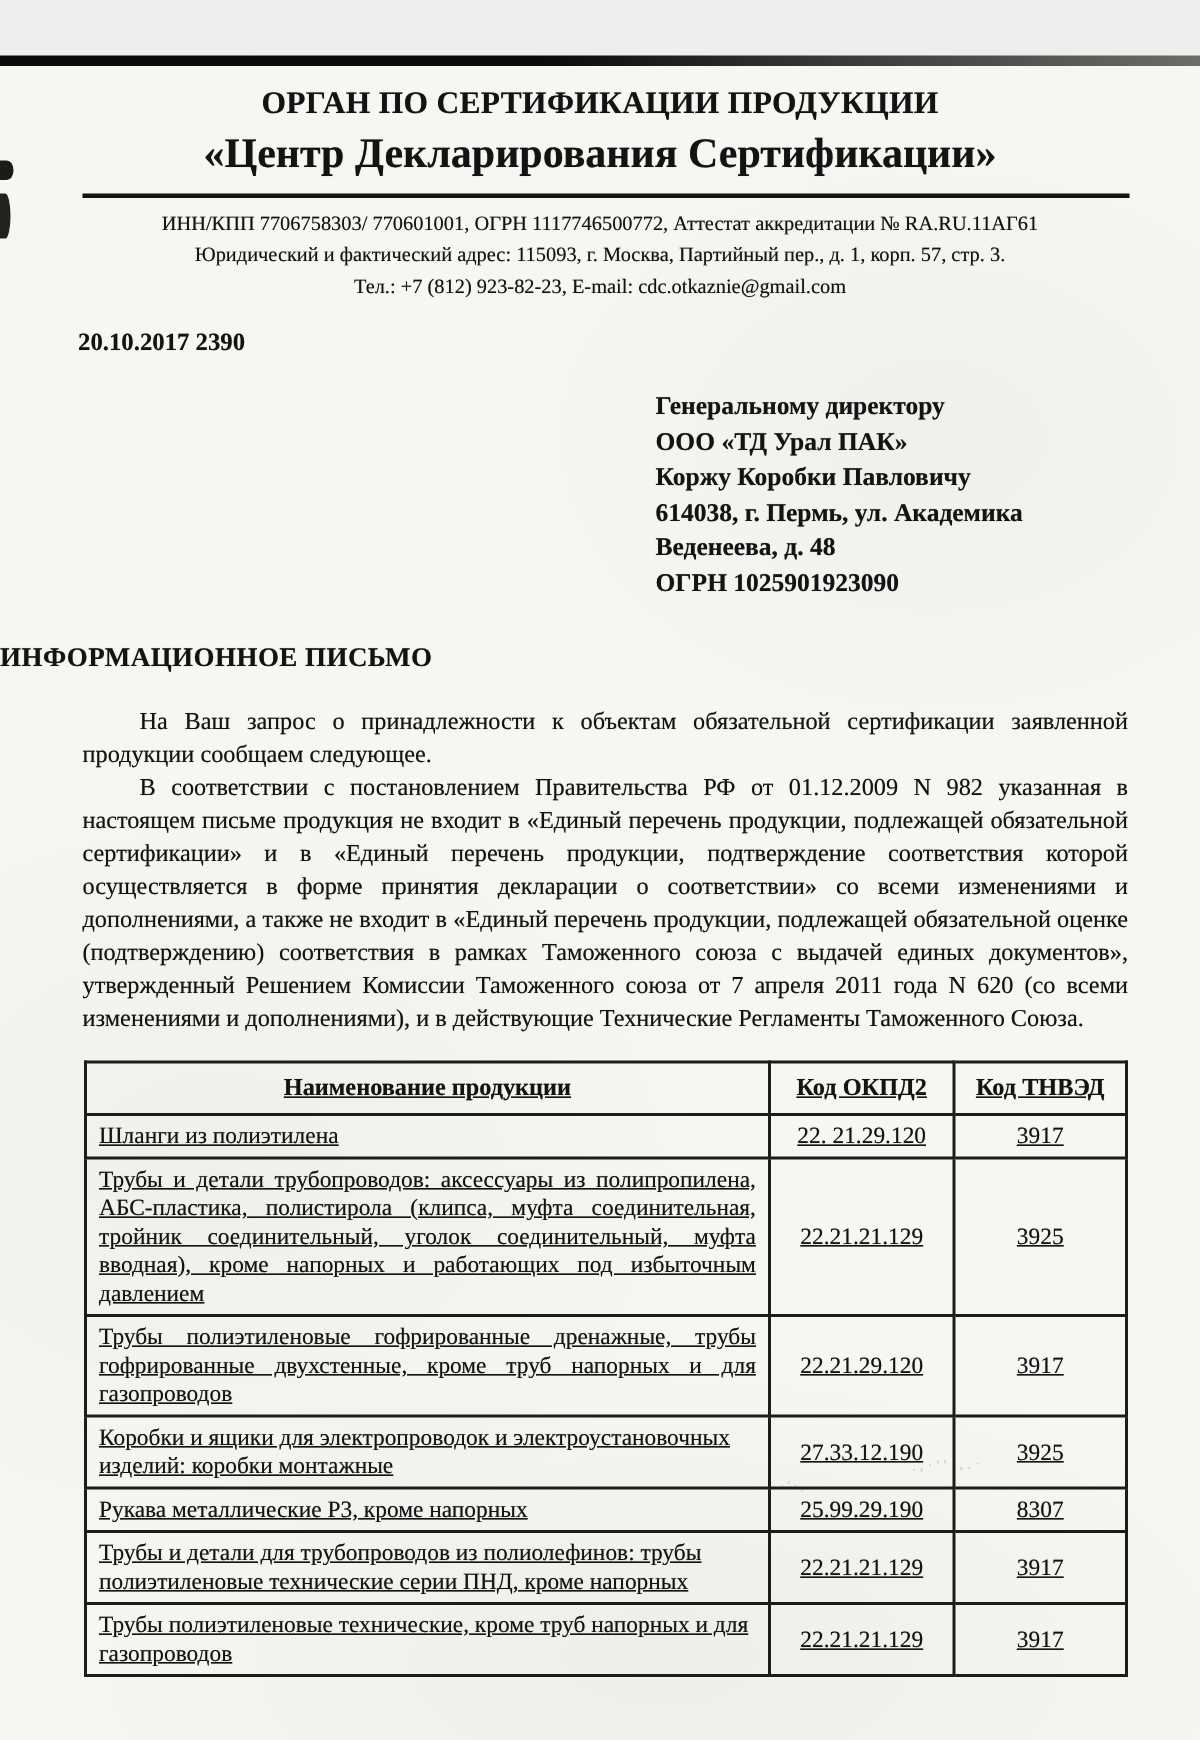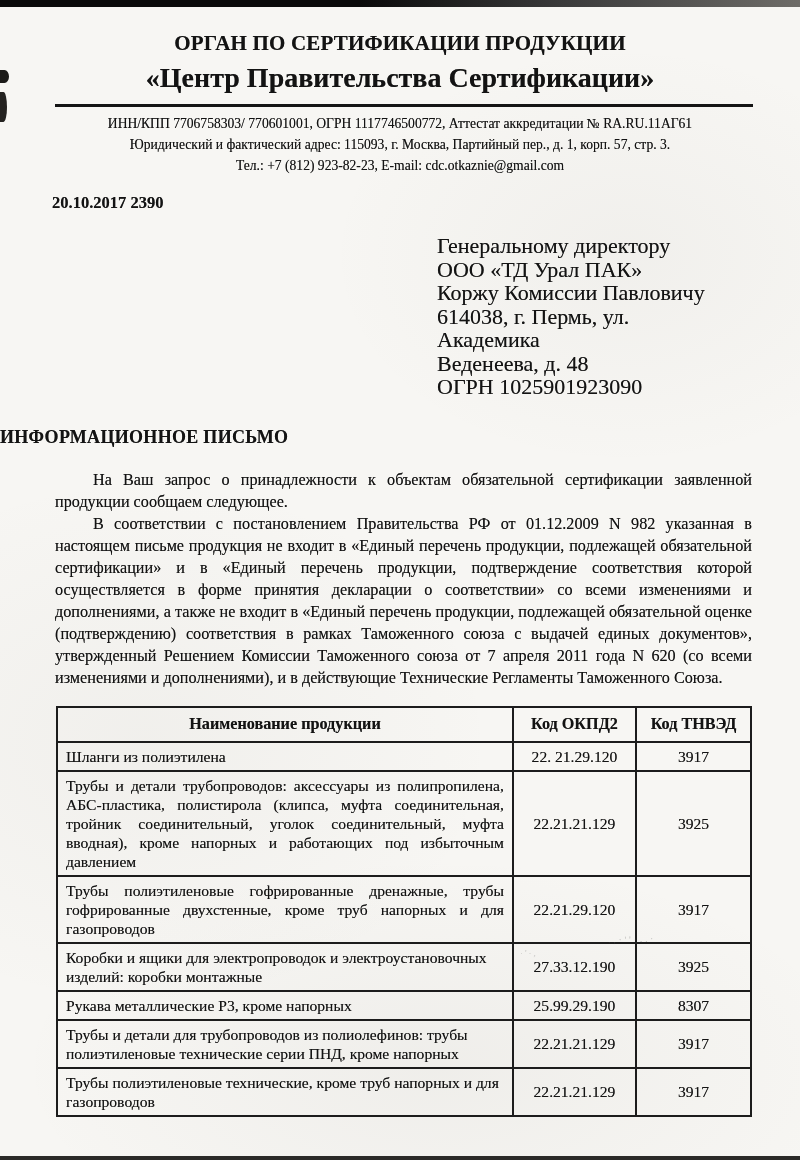--- a/index.html
+++ b/index.html
@@ -22,39 +22,39 @@
   .edge-top{position:absolute;top:0;left:0;width:100%;height:7px;
     background:linear-gradient(to right,#0a0a0a 0%,#0a0a0a 45%,#3a3a3a 70%,#6e6c68 100%);}
   .edge-bottom{position:absolute;bottom:0;left:0;width:100%;height:4px;background:#2b2a28;}
   .blob-1{position:absolute;left:0;top:70px;width:9px;height:13px;background:#1c1b19;border-radius:0 60% 60% 0;}
   .blob-2{position:absolute;left:0;top:92px;width:7px;height:30px;background:#242220;border-radius:0 70% 70% 0;}
   .smudge-1{position:absolute;left:608px;top:934px;width:70px;height:8px;opacity:.28;color:#555;
     font-size:9px;letter-spacing:3px;transform:rotate(-2deg);}
   .smudge-2{position:absolute;left:520px;top:948px;width:40px;height:8px;opacity:.22;color:#555;
     font-size:9px;letter-spacing:2px;}
   
-  .letterhead{padding-top:27px;text-align:center;}
+  .letterhead{padding-top:15px;text-align:center;margin-top:37px;}
   .lh-small{font-weight:bold;font-size:21px;line-height:33px;letter-spacing:.2px;}
   .lh-big{font-weight:bold;font-size:28px;line-height:35px;}
   .rule{margin:9px 47px 0 55px;height:3px;background:#141414;}
   .requisites{margin-top:6px;font-size:13.6px;line-height:21px;text-align:center;}
   
   .dateline{margin:17px 0 0 52px;font-weight:bold;font-size:16.5px;}
-  .recipient{margin:21px 0 0 437px;font-weight:normal;font-size:22px;line-height:23.5px;width:300px;}
+  .recipient{margin:21px 0 0 437px;font-weight:bold;font-size:17px;line-height:23.5px;width:300px;}
   .doc-title{margin-top:28px;text-align:left;font-weight:bold;font-size:18px;letter-spacing:.3px;}
   
   .body-text{margin:21px 48px 0 55px;font-size:16.2px;line-height:22px;text-align:justify;}
   .body-text p{margin:0;text-indent:38px;font-family:Liberation Serif, serif;}
   
   table.products{
     margin:17px 48px 0 56px;border-collapse:collapse;width:696px;
     font-size:15.6px;table-layout:fixed;
   }
   table.products th, table.products td{
-    border:2px solid #1c1c1c;padding:4px 8px;vertical-align:middle;line-height:19px;
+    border:2px solid #1c1c1c;padding:4px 8px;vertical-align:middle;line-height:19px;text-decoration:underline;
   }
   table.products th{font-weight:bold;text-align:center;font-size:16.2px;padding:7px 4px;}
   .col-name{width:452px;}
   .col-okpd{width:122px;}
   .col-tnved{width:114px;}
   td.cell-name{text-align:left;margin-left:38px;}
   td.cell-code{text-align:center;}
   tbody tr:nth-child(2) td.cell-name,
   tbody tr:nth-child(3) td.cell-name{text-align:justify;}
 </style>
@@ -65,35 +65,35 @@
 
   <div class="edge-top"></div>
   <div class="edge-bottom"></div>
   <div class="blob-1"></div>
   <div class="blob-2"></div>
   <div class="smudge-1">.,·''·,.·</div>
   <div class="smudge-2">·'·,</div>
 
   <div class="letterhead">
     <div class="lh-small">ОРГАН ПО СЕРТИФИКАЦИИ ПРОДУКЦИИ</div>
-    <div class="lh-big">«Центр Правительства Сертификации»</div>
+    <div class="lh-big">«Центр Декларирования Сертификации»</div>
     <div class="rule"></div>
     <div class="requisites">
       <div>ИНН/КПП  7706758303/ 770601001, ОГРН 1117746500772, Аттестат аккредитации № RA.RU.11АГ61</div>
       <div>Юридический и фактический адрес: 115093, г. Москва, Партийный пер., д. 1, корп. 57, стр. 3.</div>
       <div>Тел.: +7 (812) 923-82-23, E-mail: cdc.otkaznie@gmail.com</div>
     </div>
   </div>
 
   <div class="dateline">20.10.2017 2390</div>
 
   <div class="recipient">
     <div>Генеральному директору</div>
     <div>ООО «ТД Урал ПАК»</div>
-    <div>Коржу Комиссии Павловичу</div>
+    <div>Коржу Коробки Павловичу</div>
     <div>614038, г. Пермь, ул. Академика</div>
     <div>Веденеева, д. 48</div>
     <div>ОГРН 1025901923090</div>
   </div>
 
   <div class="doc-title">ИНФОРМАЦИОННОЕ ПИСЬМО</div>
 
   <div class="body-text">
     <p>На Ваш запрос о принадлежности к объектам обязательной сертификации заявленной продукции сообщаем следующее.</p>
     <p>В соответствии с постановлением Правительства РФ от 01.12.2009 N 982 указанная в настоящем письме продукция не входит в «Единый перечень продукции, подлежащей обязательной сертификации» и в «Единый перечень продукции, подтверждение соответствия которой осуществляется в форме принятия декларации о соответствии» со всеми изменениями и дополнениями, а также не входит в «Единый перечень продукции, подлежащей обязательной оценке (подтверждению) соответствия в рамках Таможенного союза с выдачей единых документов», утвержденный Решением Комиссии Таможенного союза от 7 апреля 2011 года N 620 (со всеми изменениями и дополнениями), и в действующие Технические Регламенты Таможенного Союза.</p>

